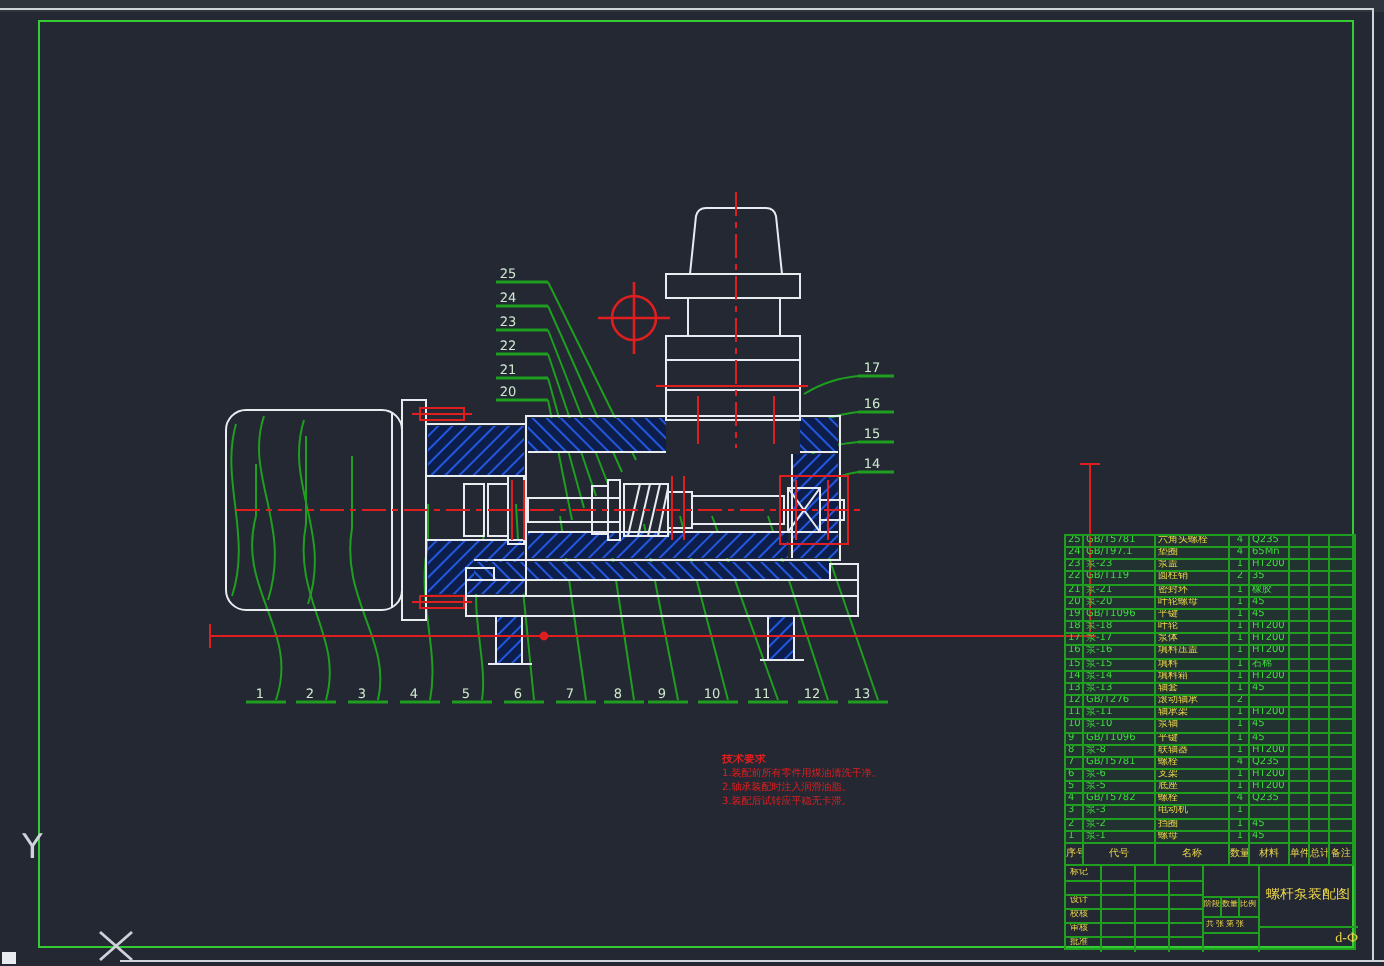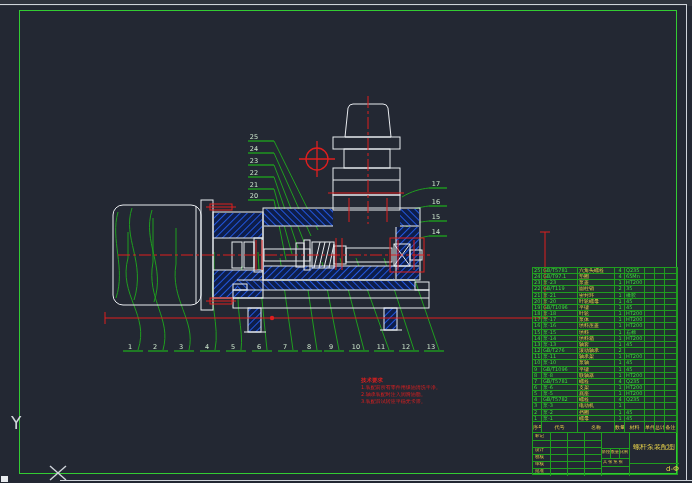--- a/index.html
+++ b/index.html
@@ -18,21 +18,21 @@
         background:rgba(30,150,30,0.10);line-height:5.5px;overflow:hidden;}
   .brow>div,.hrow>div{border-right:1px solid #1f9e1f;box-sizing:border-box;overflow:hidden;
         white-space:nowrap;padding-left:1px;}
   .c-seq{width:9px}.c-code{width:36px}.c-name{width:37px;color:#ecd64a}.c-qty{width:10px;text-align:center}
   .c-mat{width:20px}.c-e1{width:10px}.c-e2{width:10px}.c-e3{flex:1}
   .hrow{position:absolute;left:0;top:154px;width:144px;height:11px;display:flex;
         border-bottom:1px solid #1f9e1f;box-sizing:border-box;color:#ecd64a;line-height:10px;}
   .hrow>div{text-align:center;padding-left:0;}
   
   .tbl{position:absolute;background:#1f9e1f;}
-  .tbt{position:absolute;color:#ecd64a;overflow:hidden;white-space:nowrap;line-height:1;}
+  .tbt{position:absolute;color:#ecd64a;overflow:hidden;white-space:nowrap;line-height:1;font-family:Liberation Serif, serif;}
   
   #tech{position:absolute;left:361px;top:377px;width:80px;color:#df1f1f;
         font-size:5px;line-height:7px;white-space:nowrap;overflow:hidden;}
   #tech .t1{font-weight:bold;font-size:5.5px;}
 </style>
 </head>
 <body>
 
 <div id="screen">
   <div id="topbar"></div>

